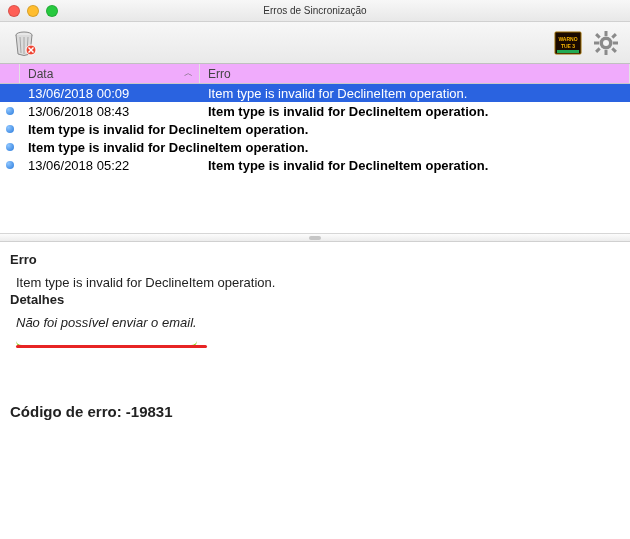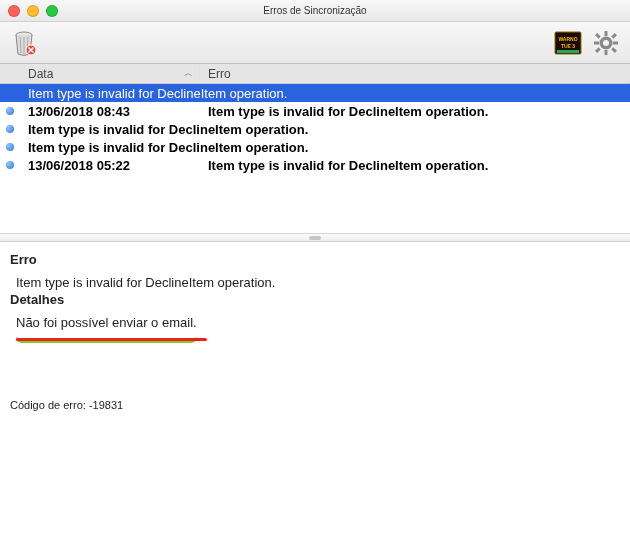--- a/index.html
+++ b/index.html
@@ -33,73 +33,74 @@
     border-bottom: 1px solid #c0c0c0;
     display:flex; align-items:center; padding: 0 8px;
     gap:6px;
   }
   .toolbar .spacer { flex:1; }
   .icon-btn { width: 32px; height: 32px; display:flex; align-items:center; justify-content:center; }
   .headers {
     height: 20px;
     display:flex;
     border-bottom: 1px solid #c9c9c9;
-    background:#e5e5e5;
+    background:#f0abfc;
     font-size:12px;
     color:#444;
   }
   .headers .col {
     display:flex; align-items:center; padding-left:8px;
     border-right: 1px solid #e2e2e2;
     position: relative;
   }
   .col-status { width: 20px; padding-left:4px;}
   .col-data { width: 180px; }
   .col-erro { flex:1; border-right: none;}
   .sort-ind { margin-left:auto; margin-right:6px; font-size:9px; color:#666; }
   .rows { background:#fff; }
   .row {
     height: 18px; display:flex; align-items:center; font-size:13px;
   }
   .row .c { display:flex; align-items:center; padding-left:8px; }
   .row .c-status { width:20px; padding:0; justify-content:center; display:flex;}
-  .row .c-data { width: 180px; font-weight:700;}
+  .row .c-data { width: 180px; font-weight:400;}
   .row .c-erro { flex:1; font-weight:600;}
   .row.selected { background:#2a63e0; color:#fff; }
   .row.selected .c-data, .row.selected .c-erro { font-weight:400; }
   .status-dot { width:8px;height:8px;border-radius:50%; background:radial-gradient(circle at 30% 30%, #8fc6ff, #2a7bdc); }
   .gap-area { height: 60px; border-bottom:1px solid #d6d6d6; background:#fff;}
   .drag-bar {
     height: 8px;
     background: linear-gradient(#fcfcfc, #ececec);
     border-bottom: 1px solid #d0d0d0;
     display:flex; align-items:center; justify-content:center;
   }
   .drag-handle { width:12px; height:4px; border-radius:2px; background:#c6c6c6;}
   .detail-pane { padding: 8px 10px 10px 10px; display:flex; flex-direction:column; }
   .section-title { font-size:13px; font-weight:600; color:#222; margin-top:2px; }
   .section-body { font-size:13px; color:#222; padding:8px 0 0 6px; }
   .details-block { }
   .underline-annot {
-    border-bottom: 5px solid #84cc16;
+    border-bottom: 2px solid #84cc16;
     border-radius: 0 0 6px 6px;
     display:inline-block;
-    padding-bottom:8px;
+    padding-bottom:15px;
     position:relative;
+    font-style:italic;
   }
   .underline-annot::after{
     content:"";
     position:absolute;
     left:0; right:-10px; bottom:-3px;
     height:3px;
     background:#e72424;
     border-radius:2px;
     transform: scaleY(1);
   }
-  .error-code { margin-top: 56px; font-size:11px; color:#222;}
+  .error-code { margin-top: 56px; font-size:15px; color:#222;font-weight:bold;}
 </style>
 </head>
 <body>
 
 <div class="window">
 
   <div class="titlebar">
     <div class="traffic">
       <div class="dot red"></div>
       <div class="dot yellow"></div>
@@ -157,20 +158,21 @@
       <span class="sort-ind">︿</span>
     </div>
     <div class="col col-erro">
       <span>Erro</span>
     </div>
   </div>
 
   <div class="rows" id="rows">
       <div class="row selected">
         <div class="c c-status"></div>
+        <div class="c c-data">13/06/2018 00:09</div>
         <div class="c c-erro">Item type is invalid for DeclineItem operation.</div>
       </div>
       <div class="row">
         <div class="c c-status">
           <div class="status-dot"></div>
         </div>
         <div class="c c-data">13/06/2018 08:43</div>
         <div class="c c-erro">Item type is invalid for DeclineItem operation.</div>
       </div>
       <div class="row">

